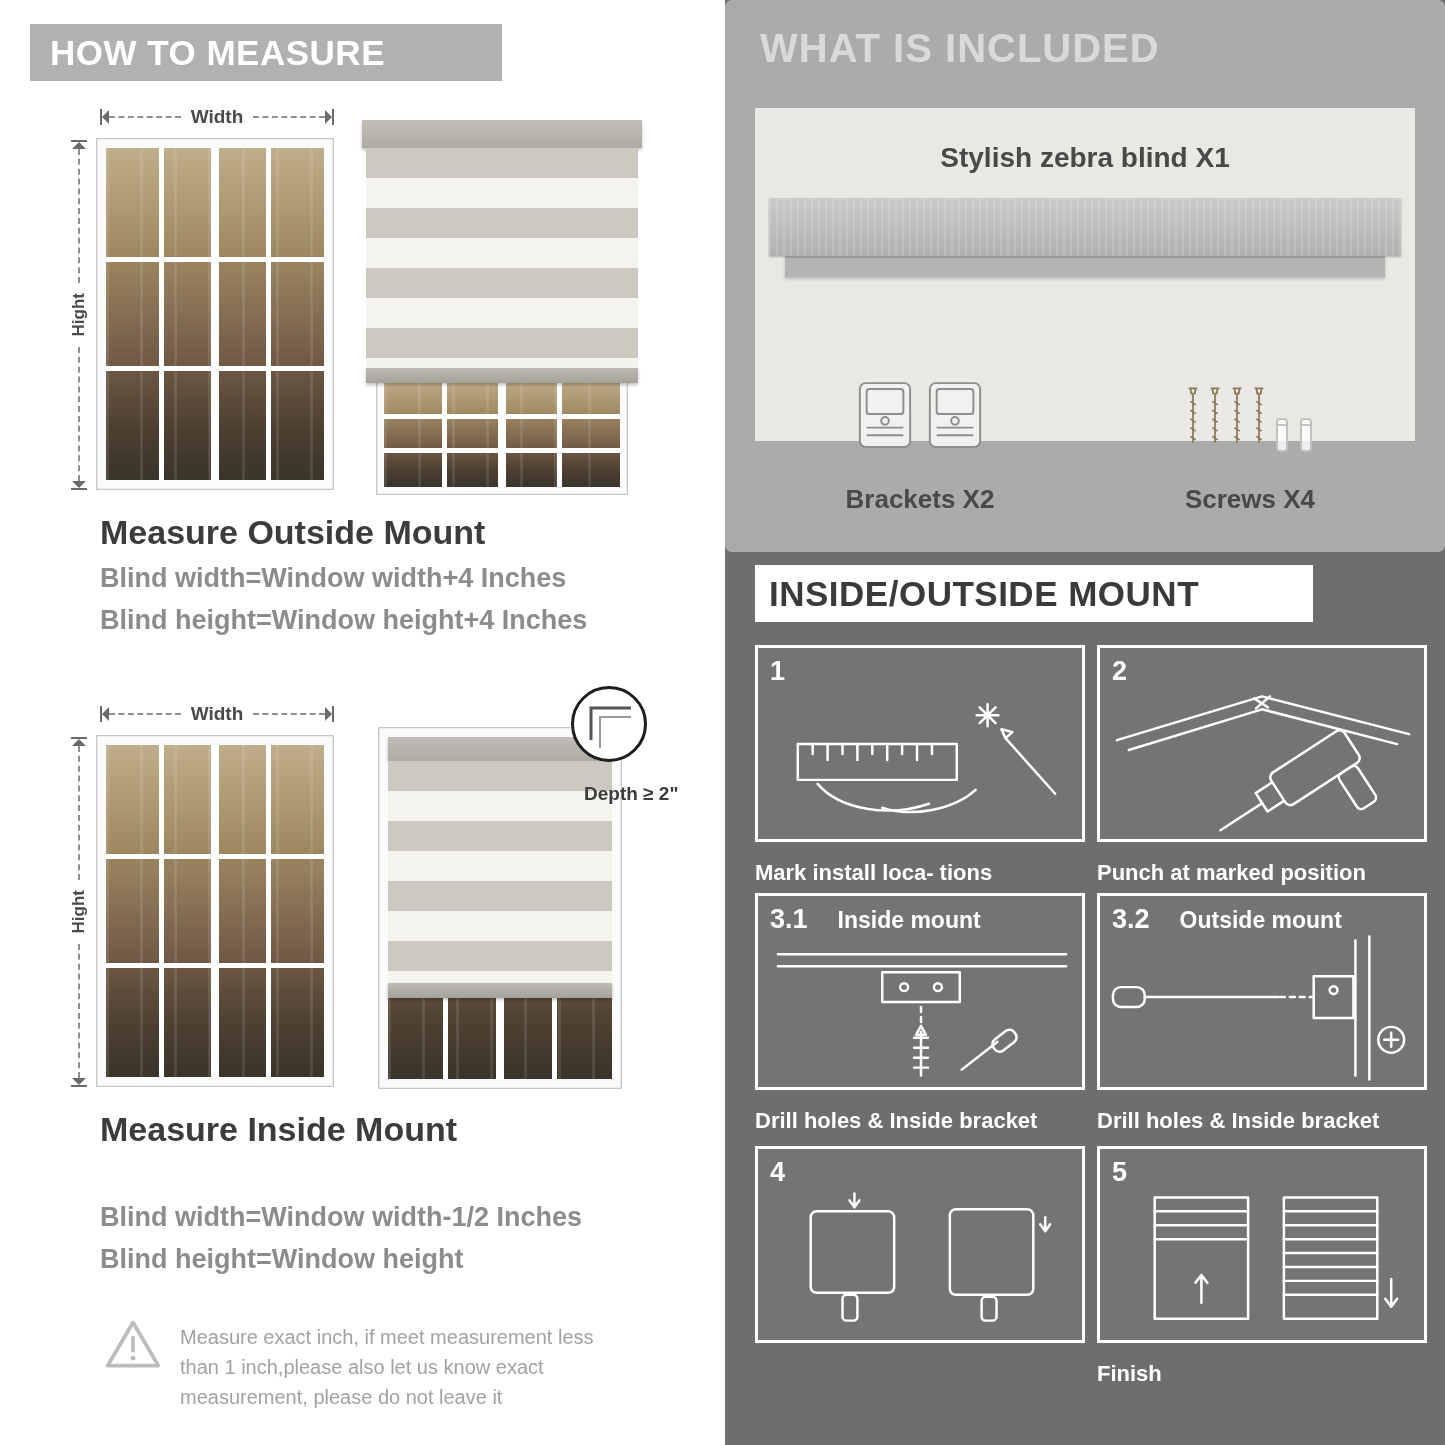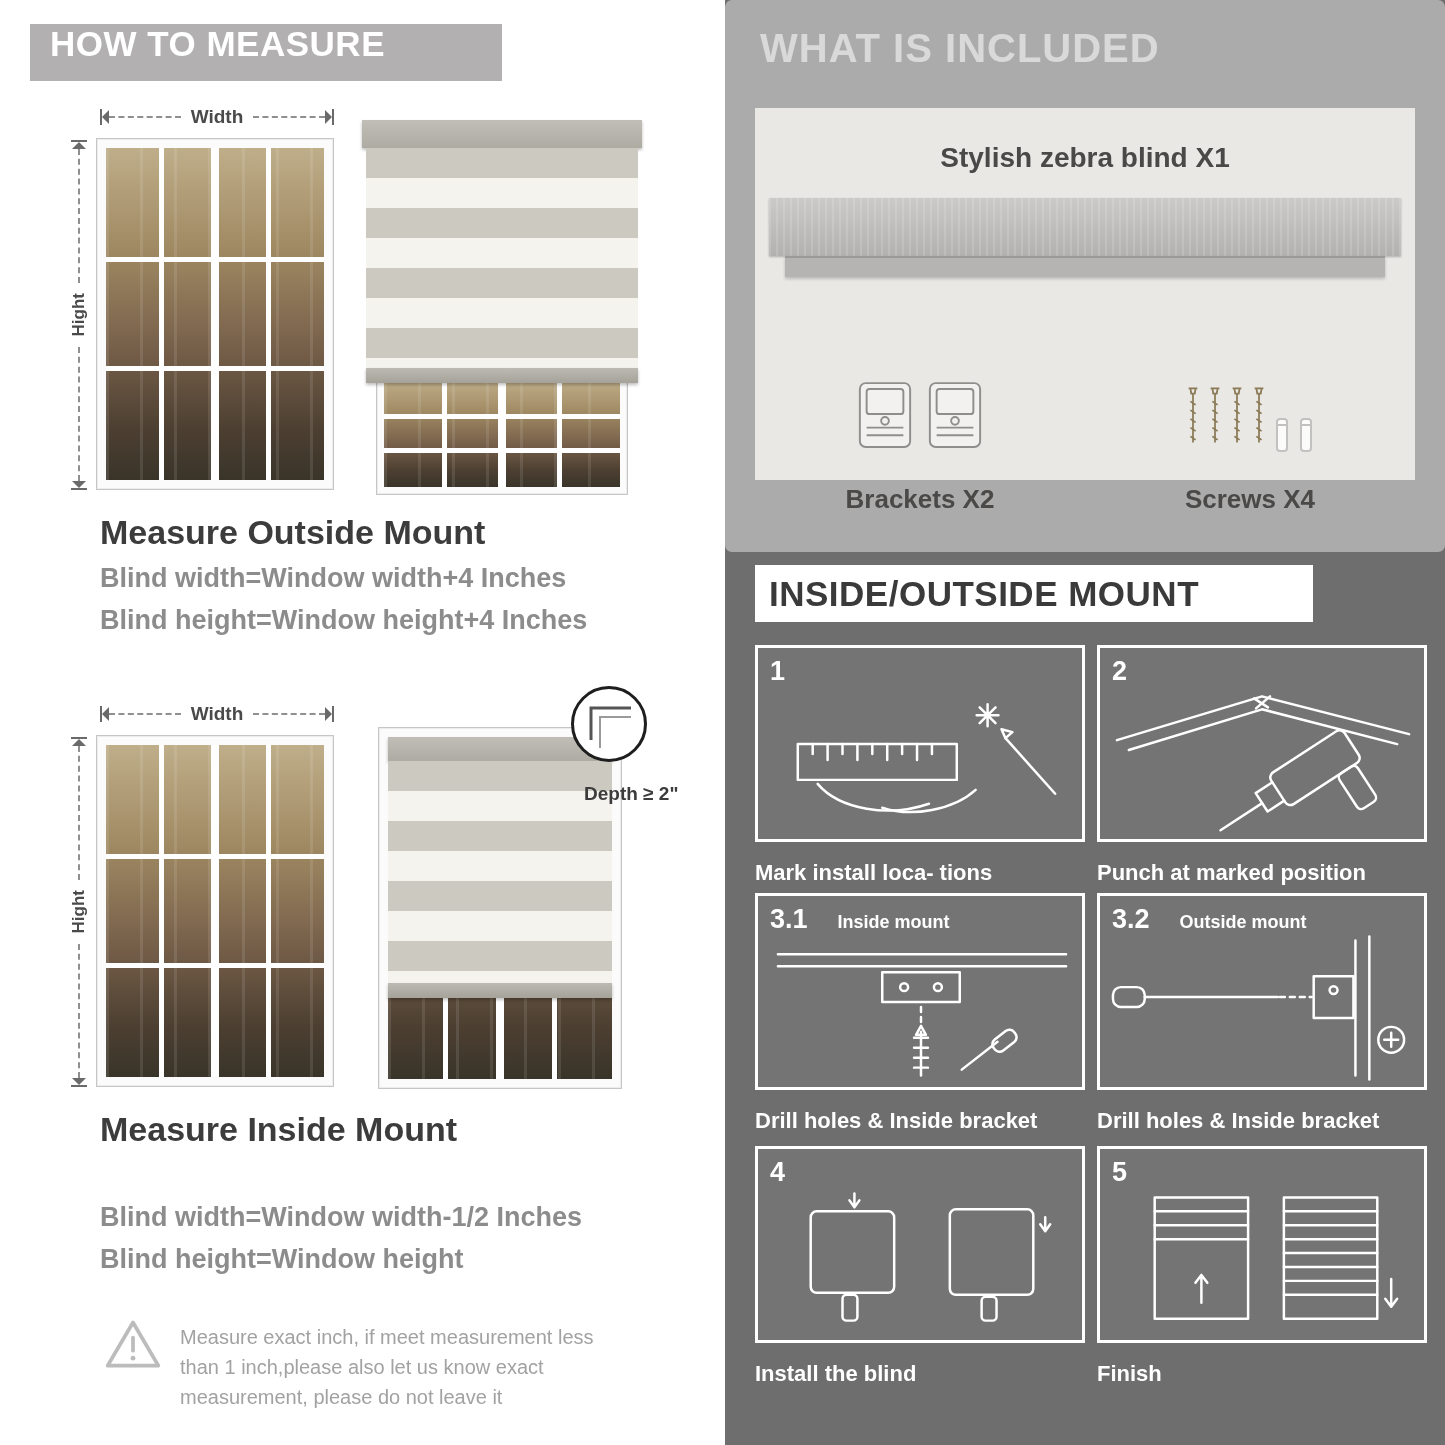--- a/index.html
+++ b/index.html
@@ -1,21 +1,21 @@
 <!DOCTYPE html>
 <html><head>
 <meta charset="utf-8">
 <style>
   *{box-sizing:border-box;margin:0;padding:0;}
   html,body{width:1445px;height:1445px;}
   body{position:relative;font-family:"Liberation Sans",sans-serif;background:#ffffff;overflow:hidden;}
   .abs{position:absolute;}
 
   
-  .banner{background:#b2b0b0;color:#fff;font-size:35px;font-weight:bold;display:flex;padding-left:20px;letter-spacing:.5px;}
+  .banner{background:#b2b0b0;color:#fff;font-size:35px;font-weight:bold;display:flex;align-items:center;padding-left:20px;letter-spacing:.5px;}
   .h1{font-size:34px;font-weight:bold;color:#3d3c3c;}
   .formula{font-size:27px;font-weight:bold;color:#8d8c8c;}
   .note-text{font-size:20px;color:#a3a2a2;line-height:1.5;}
 
   .windowbox{background:#fbfbfb;border:1px solid #c6c6c6;box-shadow:0 0 0 1px #ececec inset;padding:9px;}
   .winpanes{width:100%;height:100%;
     background-image:
       linear-gradient(#fff,#fff),linear-gradient(#fff,#fff),linear-gradient(#fff,#fff),
       linear-gradient(#fff,#fff),linear-gradient(#fff,#fff),
       repeating-linear-gradient(90deg,rgba(255,255,255,.10) 0 3px,rgba(0,0,0,0) 3px 34px),
@@ -58,21 +58,21 @@
   .item{flex:1;text-align:center;}
   .item-art{height:135px;display:flex;align-items:flex-end;justify-content:center;gap:12px;padding-bottom:6px;}
   .item-label{font-size:26px;font-weight:bold;color:#4a4948;margin-top:23px;}
 
   .dark-section{left:0;top:552px;width:720px;height:893px;background:#6f6e6e;}
   .mount-banner{background:#fff;color:#3b3a3a;font-size:35px;font-weight:bold;display:flex;align-items:center;padding-left:14px;letter-spacing:.5px;}
   .step{position:absolute;width:330px;}
   .step-box{width:330px;height:197px;border:3px solid #fff;background:#757474;position:relative;}
   .step-head{position:absolute;top:8px;left:12px;right:8px;display:flex;align-items:baseline;gap:30px;}
   .step-num{font-size:27px;font-weight:bold;color:#fff;}
-  .step-title{font-size:18px;font-weight:bold;color:#fff;}
+  .step-title{font-size:23px;font-weight:bold;color:#fff;}
   .step-caption{margin-top:18px;font-size:22px;font-weight:bold;color:#fff;line-height:1.2;}
   svg.art{position:absolute;left:5px;top:34px;width:318px;height:156px;stroke:#fff;stroke-width:2.5;fill:none;stroke-linecap:round;stroke-linejoin:round;}
   .incl-icon{stroke:#8f8e8c;fill:#f2f1ef;stroke-width:2;stroke-linejoin:round;}
 </style>
 </head>
 <body>
 
 <div class="abs" style="left:0;top:0;width:1445px;height:1445px;">
 
   <section class="abs" style="left:0;top:0;width:722px;height:1445px;background:#fff;">
@@ -165,21 +165,21 @@
       <circle cx="32" cy="44" r="2.6" fill="#bdbcbc"></circle>
     </svg>
     <div class="abs note-text" style="left:180px;top:1322px;width:450px;">Measure exact inch, if meet measurement less than 1 inch,please also let us know exact measurement, please do not leave it</div>
   </section>
 
   <section class="abs right-col">
 
     <div class="abs wii-area">
       <div class="abs wii-title" style="left:35px;top:26px;">WHAT IS INCLUDED</div>
 
-      <div class="abs panel" style="left:30px;top:108px;width:660px;height:372px;">
+      <div class="abs panel" style="left:30px;top:108px;width:660px;height:333px;">
         <div class="abs blind-label" style="left:0;right:0;top:34px;">Stylish zebra blind X1</div>
 
         <div class="abs headrail" style="left:14px;right:14px;top:90px;height:58px;"></div>
         <div class="abs headrail-lip" style="left:30px;right:30px;top:148px;height:21px;"></div>
 
         <div class="abs items" style="left:0;right:0;top:218px;">
           <div class="item">
             <div class="item-art">
               <svg class="incl-icon" width="58" height="78" viewBox="0 0 60 80">
                 <rect x="4" y="6" width="52" height="66" rx="6"></rect>
@@ -327,21 +327,20 @@
             </div>
           <svg class="art" viewBox="0 0 320 156">
             <rect x="48" y="28" width="84" height="82" rx="6"></rect>
             <rect x="80" y="112" width="15" height="26" rx="4"></rect>
             <path d="M92 10 v12 M87 17 l5 7 5-7"></path>
             <rect x="188" y="26" width="84" height="86" rx="6"></rect>
             <rect x="220" y="114" width="15" height="24" rx="4"></rect>
             <path d="M284 34 v12 M279 41 l5 7 5-7"></path>
           </svg>
         </div>
-        <div class="step-caption">Install the blind</div>
       </div>
 
       <div class="step" style="left:372px;top:594px;">
         <div class="step-box">
           <div class="step-head">
               <span class="step-num">5</span>
             </div>
           <svg class="art" viewBox="0 0 320 156">
             <rect x="50" y="14" width="94" height="122"></rect>
             <path d="M50 28h94 M50 42h94 M50 56h94"></path>

